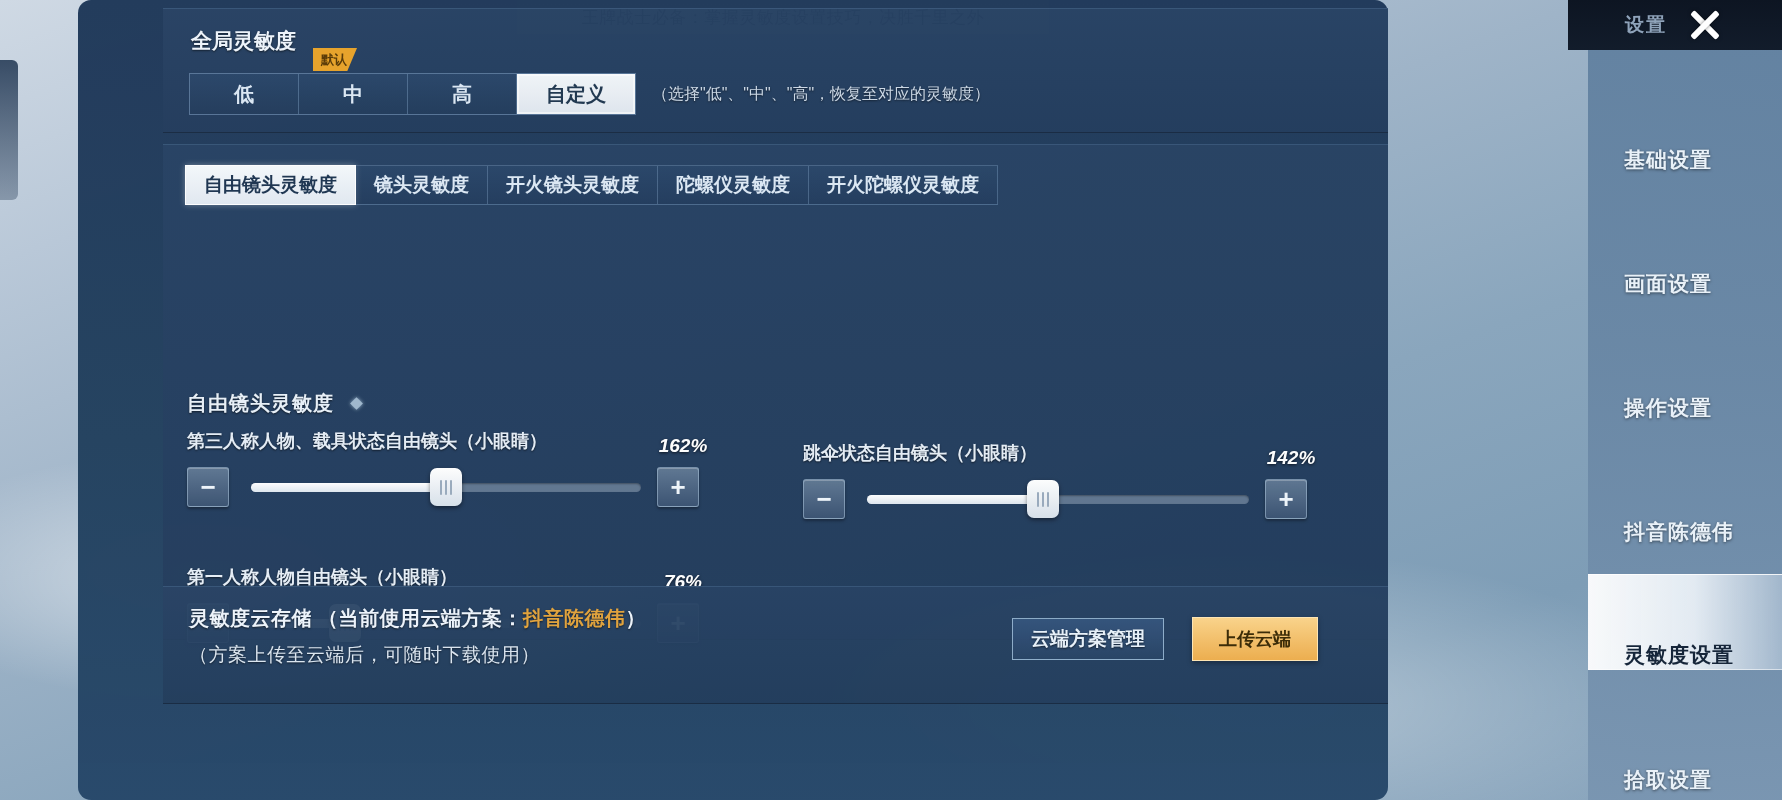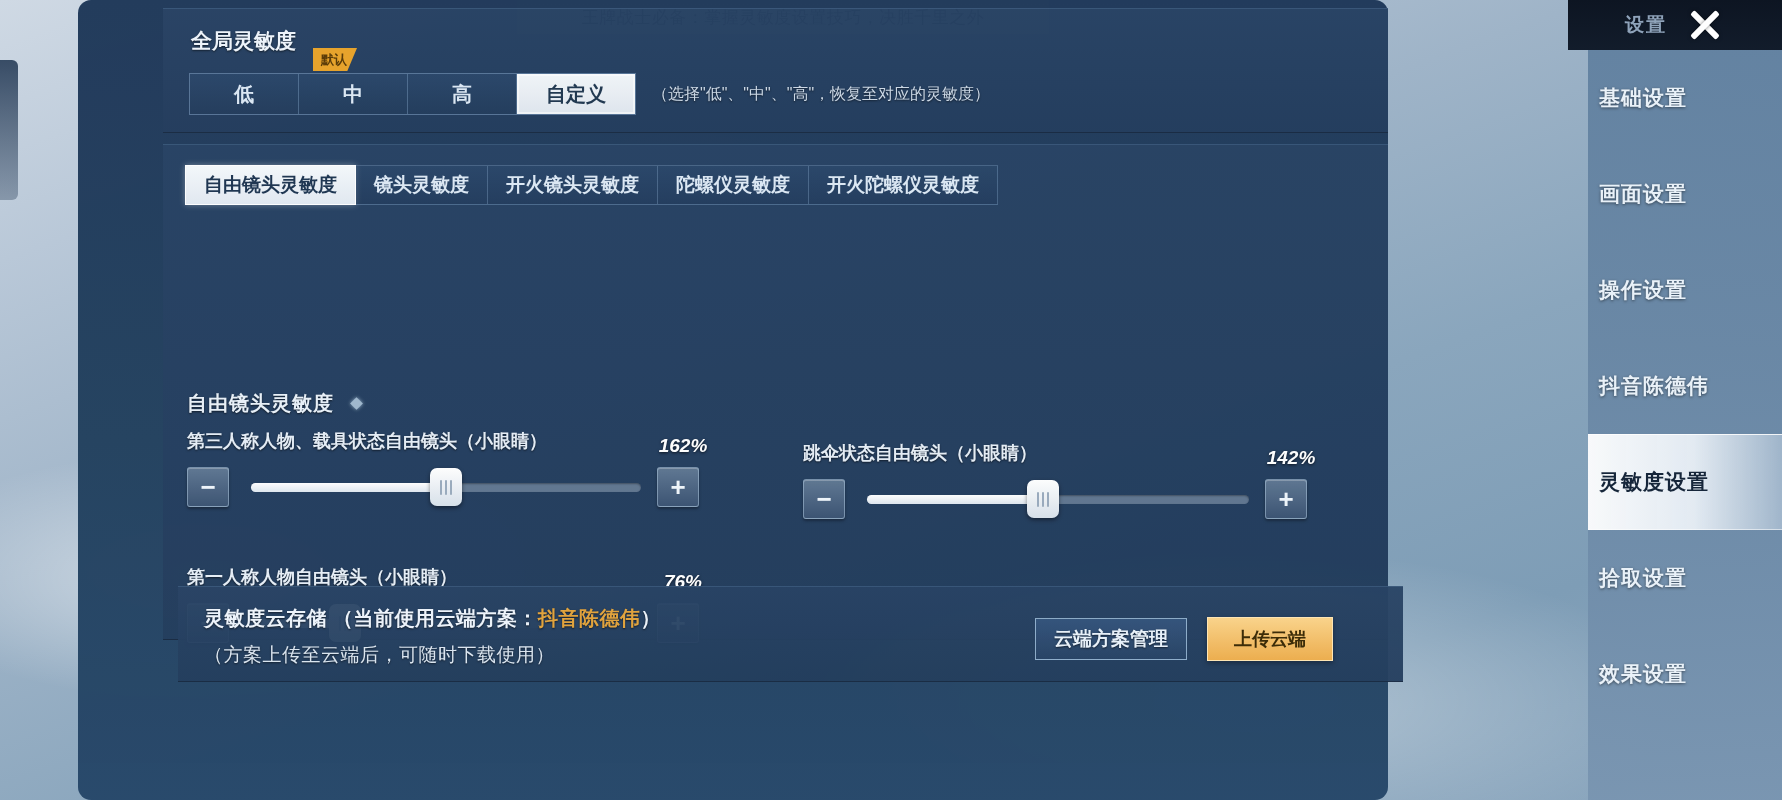--- a/index.html
+++ b/index.html
@@ -150,32 +150,32 @@
   }
   .knob i{ display:block; width:2px; height:15px; background:#9aabbd; border-radius:1px; }
   .plusblock{ position:relative; width:52px; margin-left:16px; }
   .pct{
     position:absolute; left:50%; transform:translateX(-50%); top:-32px;
     font-size:19px; font-weight:bold; color:#ffffff; white-space:nowrap;
     text-shadow:0 1px 3px rgba(0,0,0,.7); font-style:italic;
   }
 
   
-  #card-cloud{ left:100px; top:586px; width:1225px; height:96px; }
+  #card-cloud{ left:85px; top:586px; width:1225px; height:118px; }
   .cloud-text{ position:absolute; left:26px; top:18px; }
   .cloud-line1{
     font-size:20px; font-weight:bold; color:#eef4fb; letter-spacing:.5px;
     text-shadow:0 1px 2px rgba(0,0,0,.6);
   }
   .cloud-line1 .scheme{ color:#e2a33c; }
   .cloud-line2{
     margin-top:10px; font-size:19px; color:#dce6f0; letter-spacing:.5px;
     text-shadow:0 1px 2px rgba(0,0,0,.55);
   }
-  .cloud-btns{ position:absolute; right:70px; top:30px; display:flex; align-items:center; gap:20px; }
+  .cloud-btns{ position:absolute; right:70px; top:30px; display:flex; align-items:center; gap:28px; }
   .btn-outline{
     height:42px; padding:0 18px; display:flex; align-items:center; justify-content:center;
     font-size:19px; font-weight:bold; color:#e9f2fa;
     background:linear-gradient(180deg,rgba(58,92,134,.7),rgba(40,68,104,.7));
     border:1px solid rgba(175,205,232,.75);
     text-shadow:0 1px 2px rgba(0,0,0,.6);
   }
   .btn-gold{
     height:44px; padding:0 26px; display:flex; align-items:center; justify-content:center;
     font-size:18px; font-weight:bold; color:#3b2a05;
@@ -201,24 +201,25 @@
   .close-x:before,.close-x:after{
     content:""; position:absolute; left:50%; top:50%; width:36px; height:6px;
     background:#ffffff; border-radius:2px;
     box-shadow:0 0 4px rgba(0,0,0,.5);
   }
   .close-x:before{ transform:translate(-50%,-50%) rotate(45deg); }
   .close-x:after{ transform:translate(-50%,-50%) rotate(-45deg); }
 
   .sb-items{ position:absolute; left:0; top:50px; right:0; bottom:0; }
   .sb-item{
-    height:96px; display:flex; align-items:center; padding-left:11px;
+    height:96px; display:flex; align-items:flex-end; padding-left:36px;
     font-size:21px; font-weight:bold; color:#e9f1f8; letter-spacing:1px;
     text-shadow:0 1px 3px rgba(0,0,0,.5);
     white-space:nowrap;
+    margin-top:28px;
   }
   .sb-item.active{
     color:#16263a; text-shadow:none;
     background:linear-gradient(90deg,rgba(255,255,255,.95) 0%,rgba(236,242,248,.92) 55%,rgba(200,215,230,.55) 100%);
     border-top:1px solid rgba(255,255,255,.85);
     border-bottom:1px solid rgba(255,255,255,.55);
   }
 </style>
 </head>
 <body>

